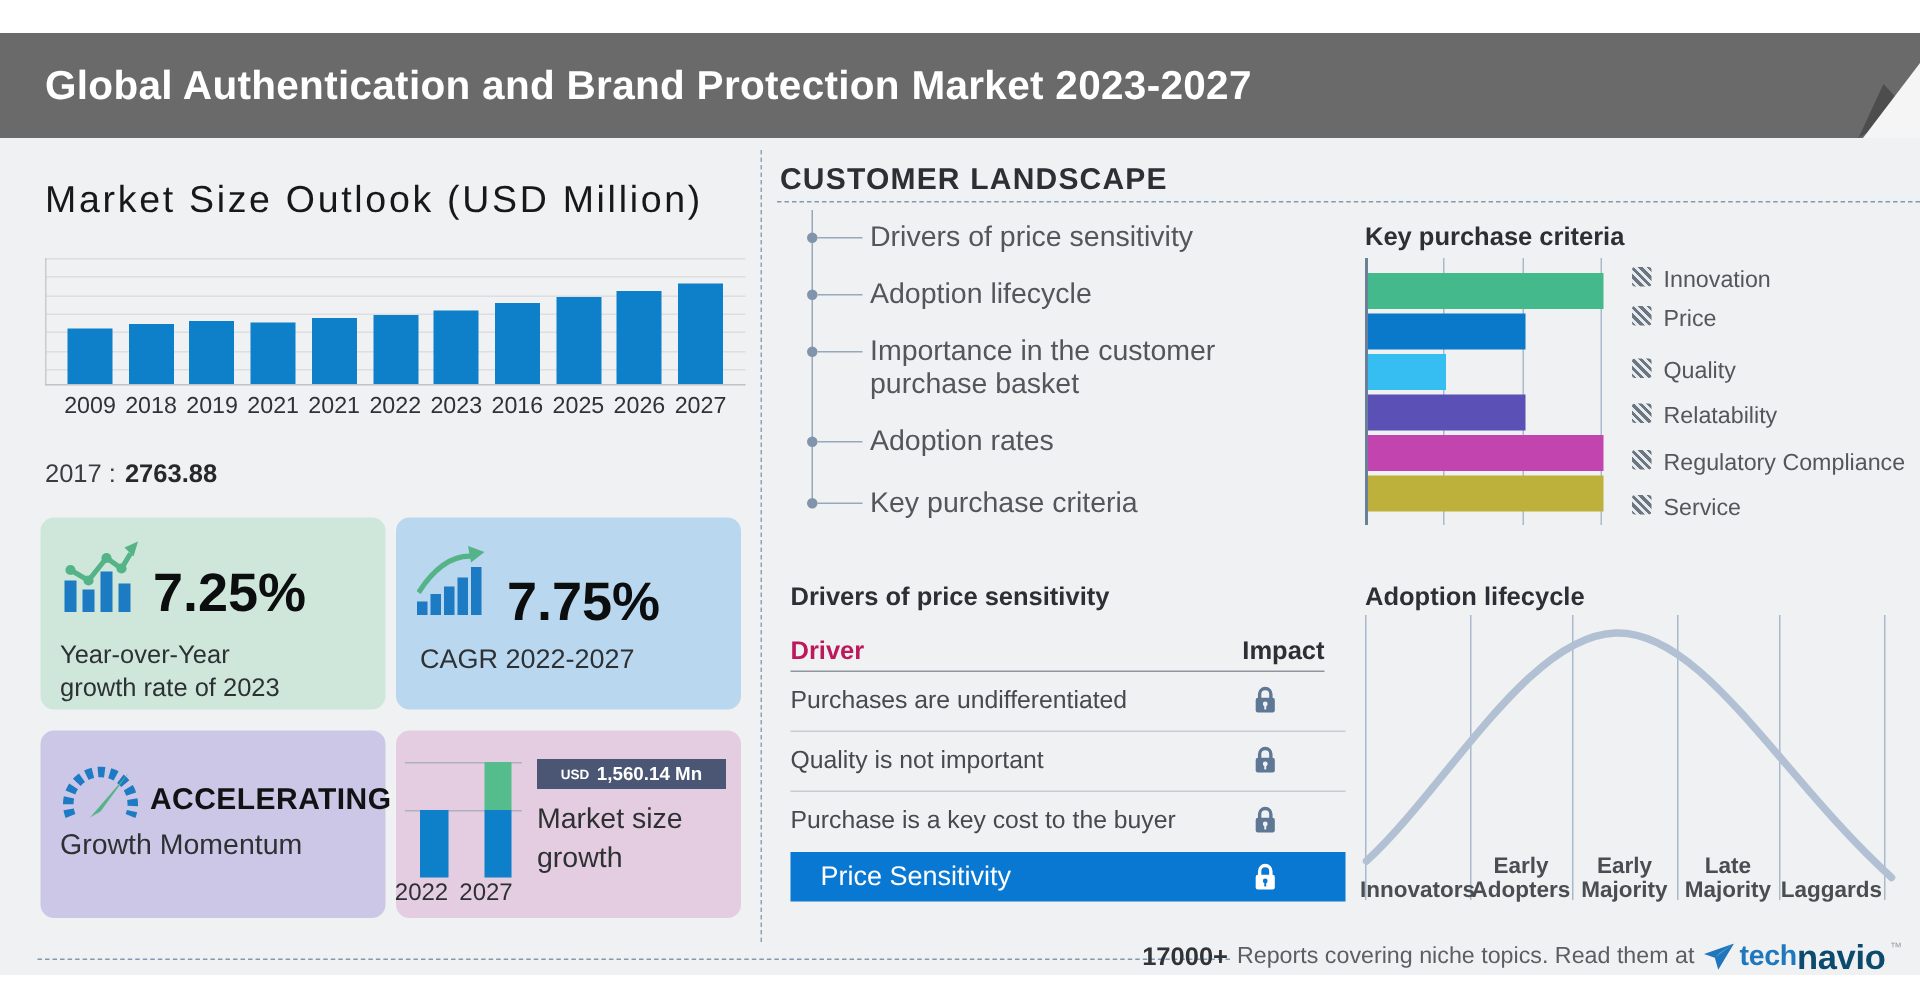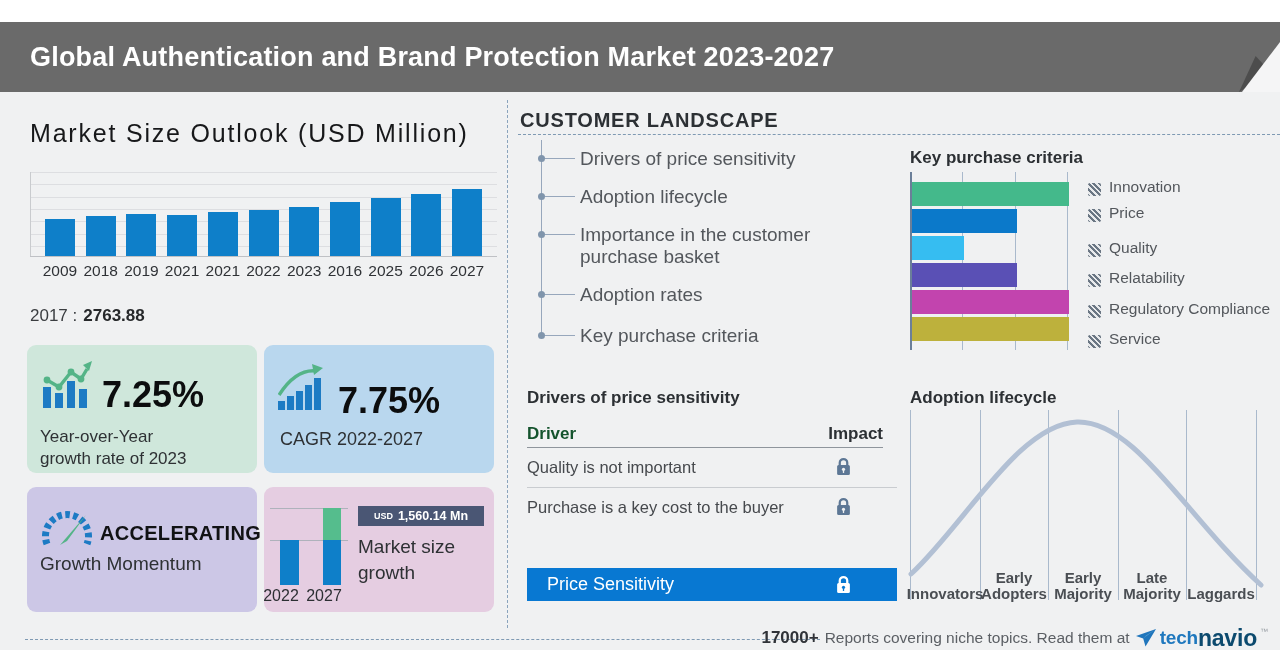--- a/index.html
+++ b/index.html
@@ -58,36 +58,36 @@
   .cl-dot   { position:absolute; left:-3px; top:7px; width:7px; height:7px; border-radius:50%; background:#8095ac; }
   .cl-conn  { position:absolute; left:4px; top:10px; width:30px; height:1px; background:#97a7bc; }
   .cl-text  { position:absolute; left:39px; top:0; width:312px; font-size:19px; line-height:22px; color:#53575c; }
 
   
   .kpc-title { position:absolute; left:910px; top:148px; font-size:17px; font-weight:700; color:#2c3034; }
   .kpc-chart { position:absolute; left:910px; top:172px; width:360px; height:178px; }
   .kpc-axis  { position:absolute; left:0; top:0; width:2px; height:178px; background:#6b7f99; }
   .kpc-grid  { position:absolute; top:0; width:1px; height:178px; background:#a9b9cc; }
   .kpc-bar   { position:absolute; left:2px; height:24px; }
-  .kpc-leg-row { position:absolute; display:flex; align-items:flex-end; gap:8px; }
+  .kpc-leg-row { position:absolute; display:flex; align-items:flex-start; gap:8px; }
   .kpc-swatch  { width:13px; height:13px; border-radius:2px;
                  background:repeating-linear-gradient(45deg,#6a7683 0 2px,#e8eaec 2px 4px); }
   .kpc-leg-lbl { font-size:15.5px; color:#53575c; white-space:nowrap; }
 
   
   .al-title { position:absolute; left:910px; top:388px; font-size:17px; font-weight:700; color:#2c3034; }
   .al-chart { position:absolute; left:910px; top:410px; width:352px; height:190px; }
   .al-line  { position:absolute; top:0; width:1px; height:190px; background:#a9b9cc; }
   .al-curve { position:absolute; left:905px; top:406px; }
   .al-lbl   { position:absolute; width:88px; text-align:center; font-size:15px; font-weight:700;
               line-height:16px; color:#4a4e53; display:flex; align-items:flex-end; justify-content:center; height:34px; }
 
   
   .dt-title { position:absolute; left:527px; top:388px; font-size:17px; font-weight:700; color:#2c3034; }
-  .dt-h1 { position:absolute; left:527px; top:424px; font-size:17px; font-weight:700; color:#14532d; }
+  .dt-h1 { position:absolute; left:527px; top:424px; font-size:17px; font-weight:700; color:#be185d; }
   .dt-h2 { position:absolute; left:790px; top:424px; width:93px; text-align:right; font-size:17px; font-weight:700; color:#2c3034; }
   .dt-hline { position:absolute; left:527px; top:447px; width:356px; height:1px; background:#8f959c; }
   .dt-rows { position:absolute; left:527px; top:448px; width:370px; }
   .dt-row { position:relative; height:40px; border-bottom:1px solid #c9ccd0; }
   .dt-row:last-child { border-bottom:none; }
   .dt-row .txt { position:absolute; left:0; top:10px; font-size:16.5px; color:#46494d; }
   .dt-row .lock, .dt-hl .lock { position:absolute; right:46px; top:9px; }
   .dt-hl { position:absolute; left:527px; top:568px; width:370px; height:33px; background:#0878d2; }
   .dt-hl .txt { position:absolute; left:20px; top:6px; font-size:18px; color:#ffffff; }
   .dt-hl .lock { top:7px; }
@@ -282,20 +282,29 @@
        <span class="kpc-leg-lbl">Service</span>
      </div>
     </div>
 
   <div class="dt-title">Drivers of price sensitivity</div>
   <div class="dt-h1">Driver</div>
   <div class="dt-h2">Impact</div>
   <div class="dt-hline"></div>
   <div class="dt-rows" id="dt-rows">
       <div class="dt-row">
+       <span class="txt">Purchases are undifferentiated</span>
+       <span class="lock"><svg width="15" height="19" viewBox="0 0 16 20">
+    <path d="M4 9 V6 a4 4 0 0 1 8 0 V9" fill="none" stroke="#5d7795" stroke-width="2.4"></path>
+    <rect x="1.2" y="8.5" width="13.6" height="10.5" rx="1.6" fill="#5d7795"></rect>
+    <circle cx="8" cy="13" r="1.7" fill="#f0f1f2"></circle>
+            <rect x="7.3" y="13.5" width="1.4" height="3.4" fill="#f0f1f2"></rect>
+          </svg></span>
+     </div>
+      <div class="dt-row">
        <span class="txt">Quality is not important</span>
        <span class="lock"><svg width="15" height="19" viewBox="0 0 16 20">
     <path d="M4 9 V6 a4 4 0 0 1 8 0 V9" fill="none" stroke="#5d7795" stroke-width="2.4"></path>
     <rect x="1.2" y="8.5" width="13.6" height="10.5" rx="1.6" fill="#5d7795"></rect>
     <circle cx="8" cy="13" r="1.7" fill="#f0f1f2"></circle>
             <rect x="7.3" y="13.5" width="1.4" height="3.4" fill="#f0f1f2"></rect>
           </svg></span>
      </div>
       <div class="dt-row">
        <span class="txt">Purchase is a key cost to the buyer</span>

